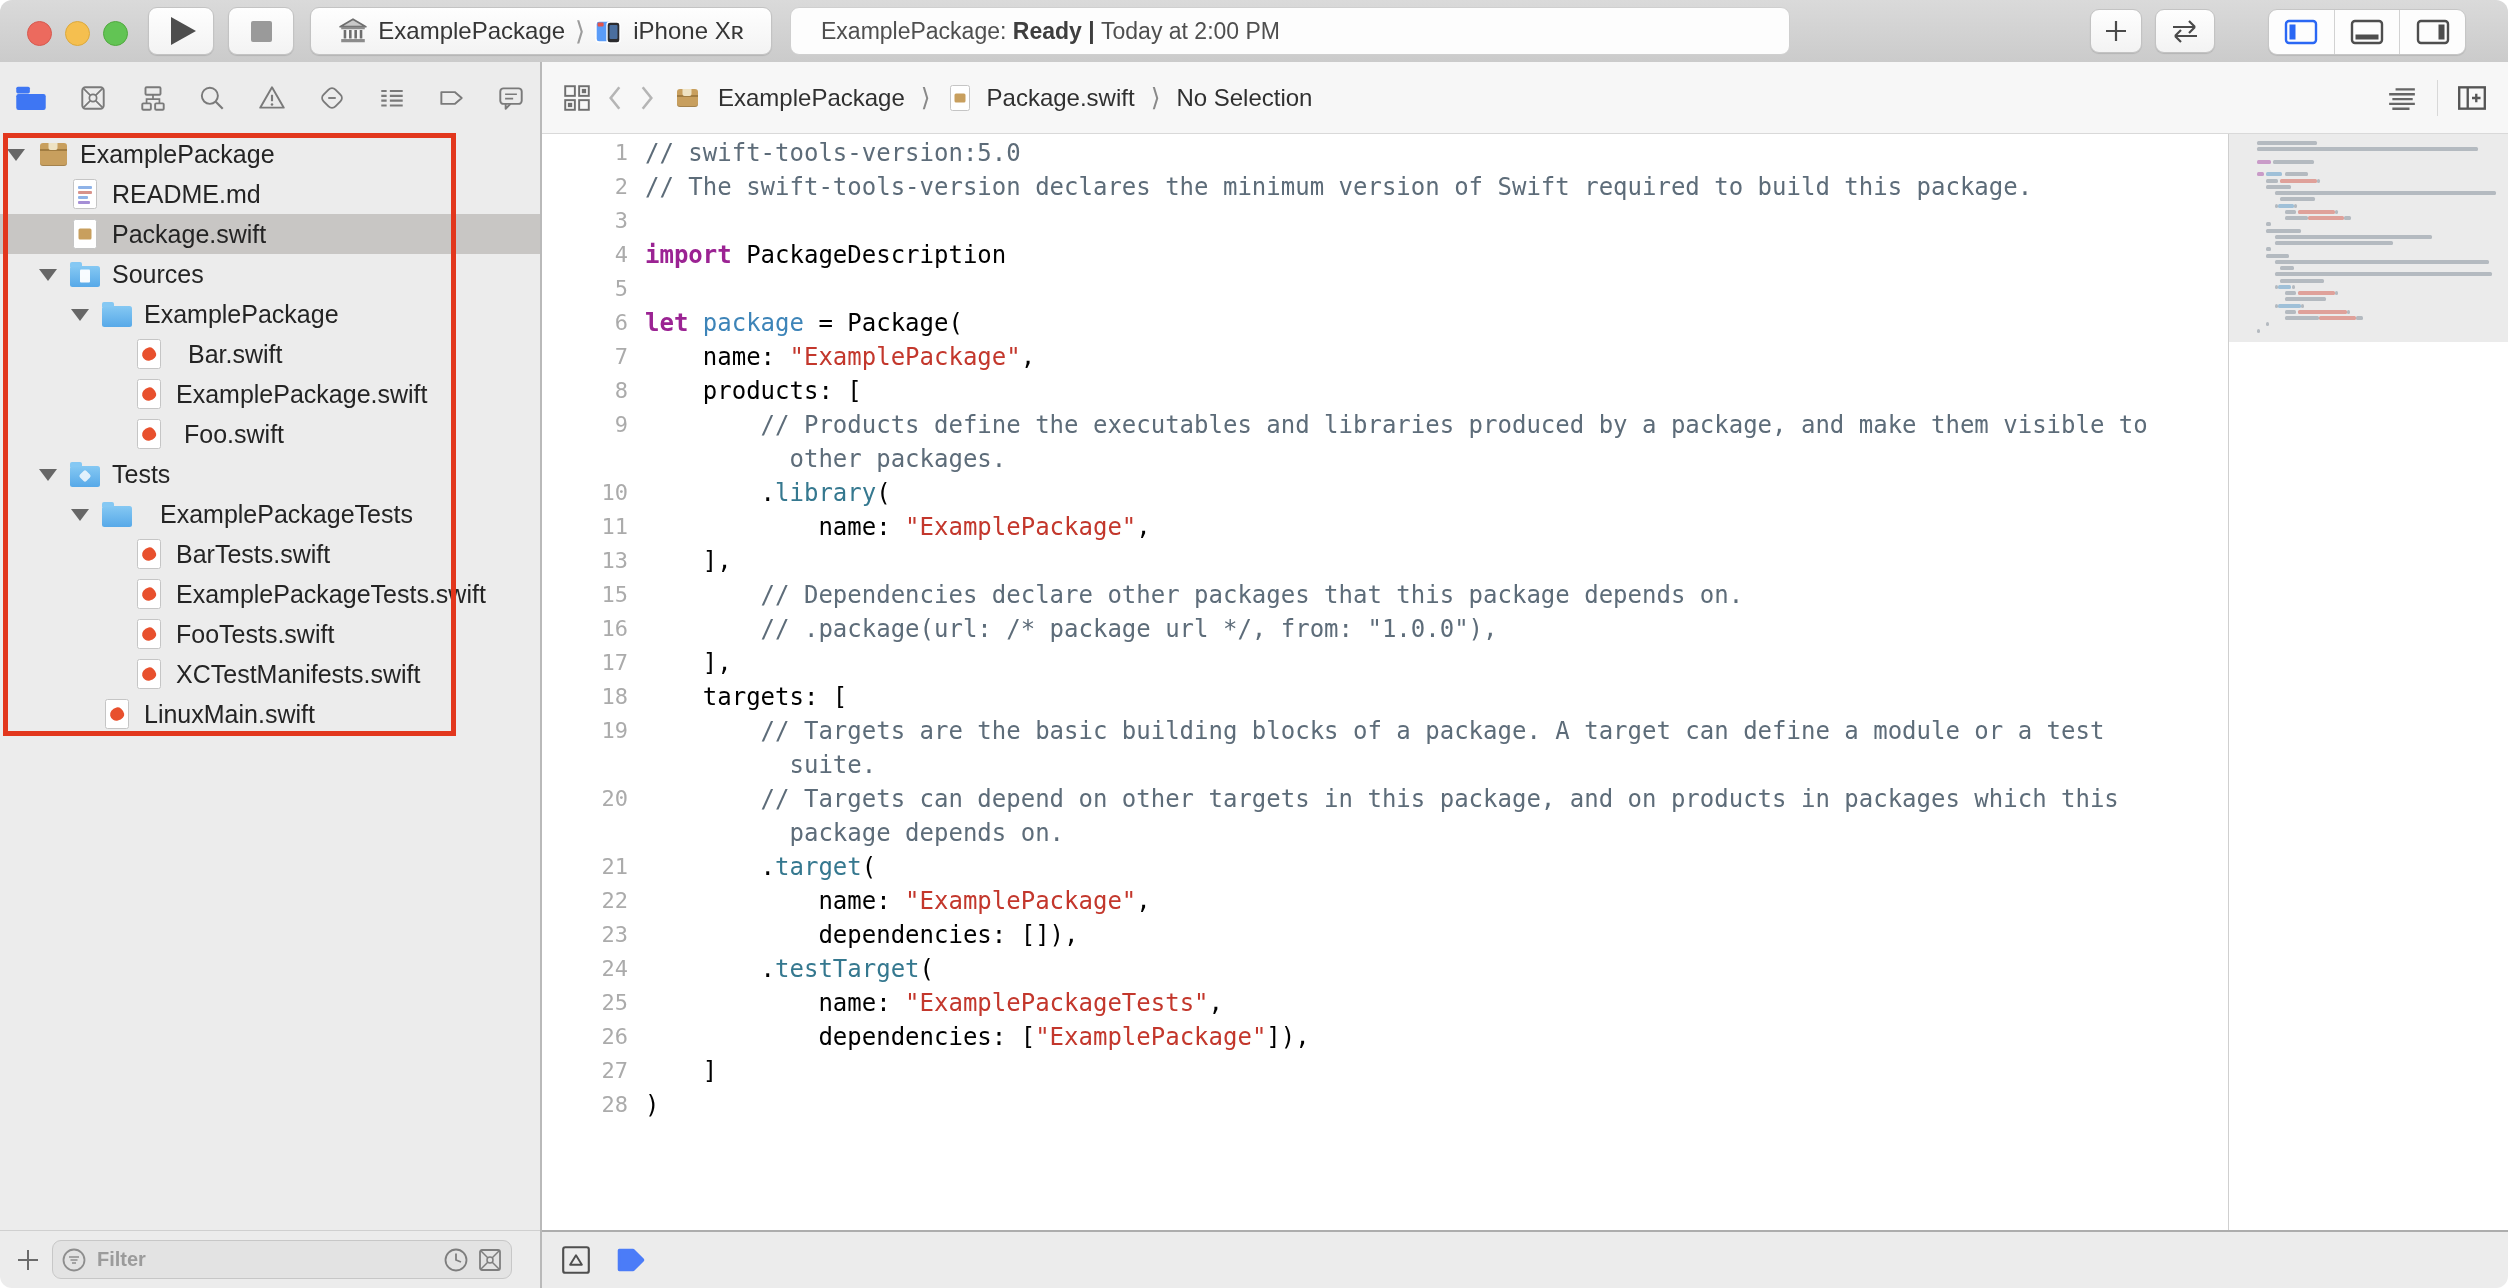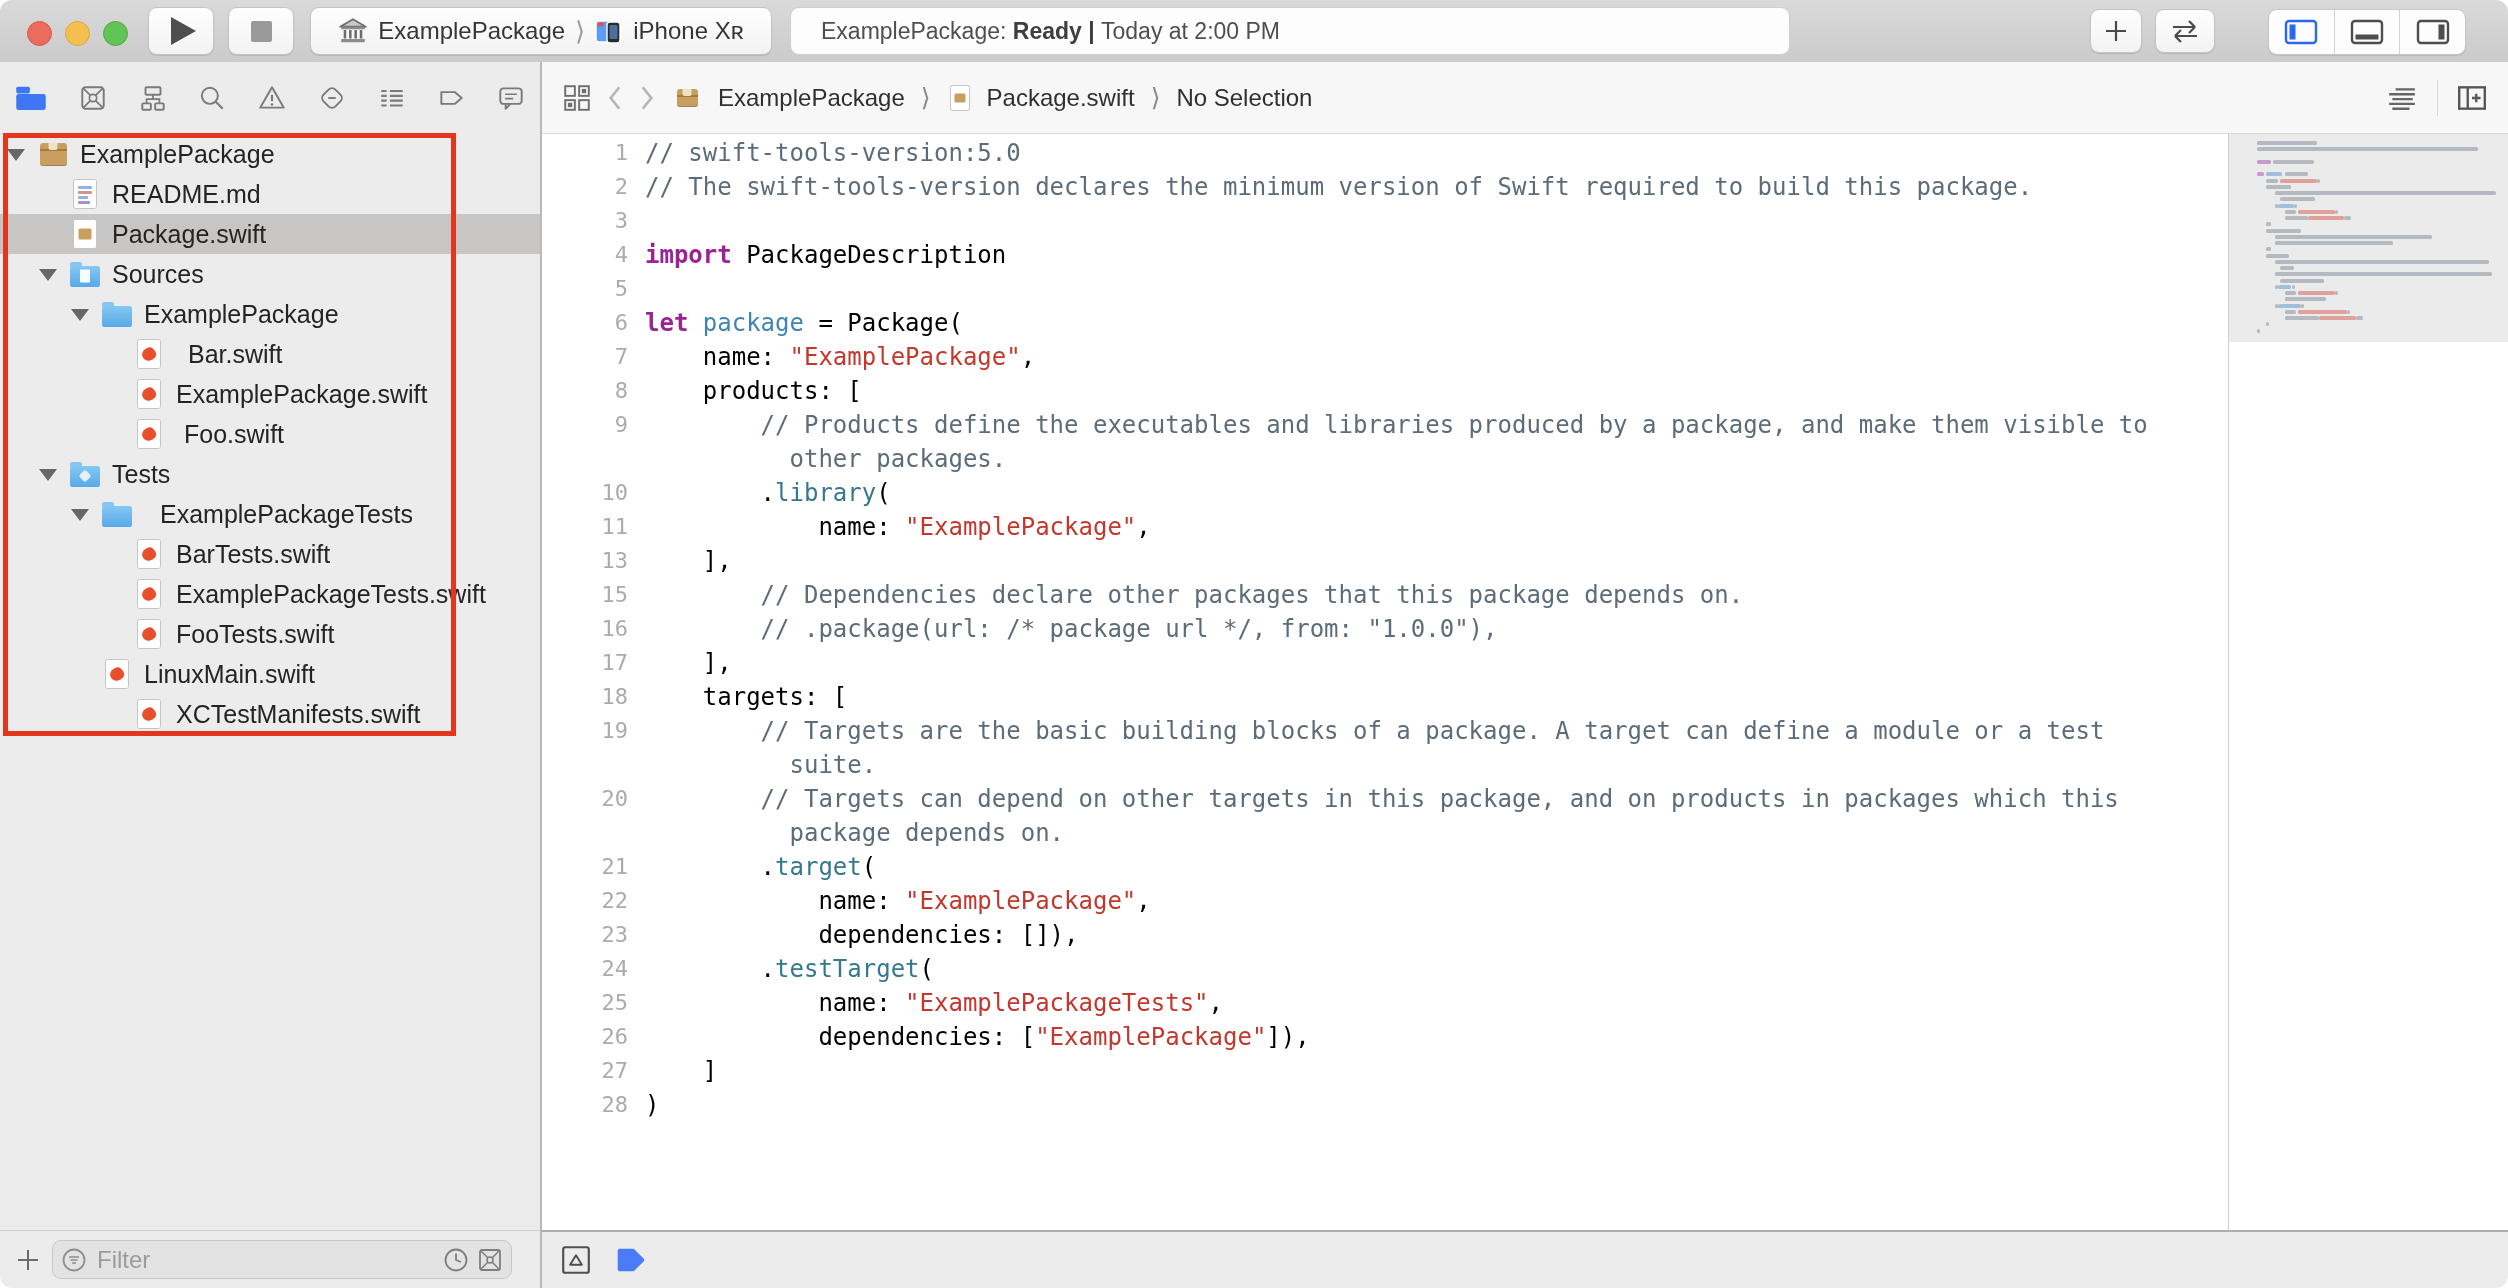--- a/index.html
+++ b/index.html
@@ -72,22 +72,22 @@
   .tk-p{color:#000;}.tk-c{color:#5D6C79;}.tk-k{color:#9B2393;font-weight:bold;}
   .tk-s{color:#C3372C;}.tk-v{color:#3D84B8;}.tk-m{color:#35788F;}
   .mmdiv{position:absolute;left:2228px;top:134px;width:1px;height:1096px;background:#CFCFCF;}
   .minimap{position:absolute;left:2229px;top:134px;width:279px;height:1096px;background:#FFF;}
   .mmvis{position:absolute;left:0;top:0;width:279px;height:208px;background:#EBEBEB;}
   .mseg{position:absolute;height:4px;border-radius:1.5px;}
   
   .filterbar{position:absolute;left:0;top:1230px;width:540px;height:58px;background:#ECECEC;border-top:1px solid #D0D0D0;box-sizing:border-box;}
   .ffield{position:absolute;left:52px;top:9px;width:460px;height:39px;background:#E3E3E3;border:1px solid #C7C7C7;border-radius:9px;
     display:flex;align-items:center;gap:8px;padding:0 8px;box-sizing:border-box;}
-  .ffield input{flex:1;border:none;background:transparent;outline:none;font-size:24px;color:#444;
-    font-family:"Liberation Sans",sans-serif;min-width:0;}
+  .ffield input{flex:1;border:none;background:transparent;outline:none;font-size:20px;color:#444;
+    font-family:"Liberation Sans",sans-serif;min-width:0;font-weight:bold;}
   .ffield input::placeholder{color:#9B9B9B;}
   .debugbar{position:absolute;left:542px;top:1230px;width:1966px;height:58px;background:#ECECEC;border-top:2px solid #ADADAD;
     display:flex;align-items:center;gap:22px;padding-left:18px;box-sizing:border-box;}
   .iconbtn{display:flex;align-items:center;justify-content:center;background:none;border:none;padding:0;}
 </style>
 </head>
 <body>
 
 <div id="app">
 
@@ -372,34 +372,34 @@
         </div>
         <div class="trow">
           <span class="tico" style="left:132px">
             <i class="doc">
               <i class="bird"></i>
             </i>
           </span>
           <span class="tlabel" style="left:176px">FooTests.swift</span>
         </div>
         <div class="trow">
+          <span class="tico" style="left:132px">
+            <i class="doc">
+              <i class="bird"></i>
+            </i>
+          </span>
+          <span class="tlabel" style="left:176px">XCTestManifests.swift</span>
+        </div>
+        <div class="trow">
           <span class="tico" style="left:100px">
             <i class="doc">
               <i class="bird"></i>
             </i>
           </span>
           <span class="tlabel" style="left:144px">LinuxMain.swift</span>
-        </div>
-        <div class="trow">
-          <span class="tico" style="left:132px">
-            <i class="doc">
-              <i class="bird"></i>
-            </i>
-          </span>
-          <span class="tlabel" style="left:176px">XCTestManifests.swift</span>
         </div>
       </div>
   </div>
   <div class="annot"></div>
   <div class="vdivider"></div>
 
   <div class="editor">
     <div class="coderows" id="coderows">
         <div class="crow"><span class="gnum">1</span><span class="ctext"><span class="tk-c">// swift-tools-version:5.0</span></span></div>
         <div class="crow"><span class="gnum">2</span><span class="ctext"><span class="tk-c">// The swift-tools-version declares the minimum version of Swift required to build this package.</span></span></div>

